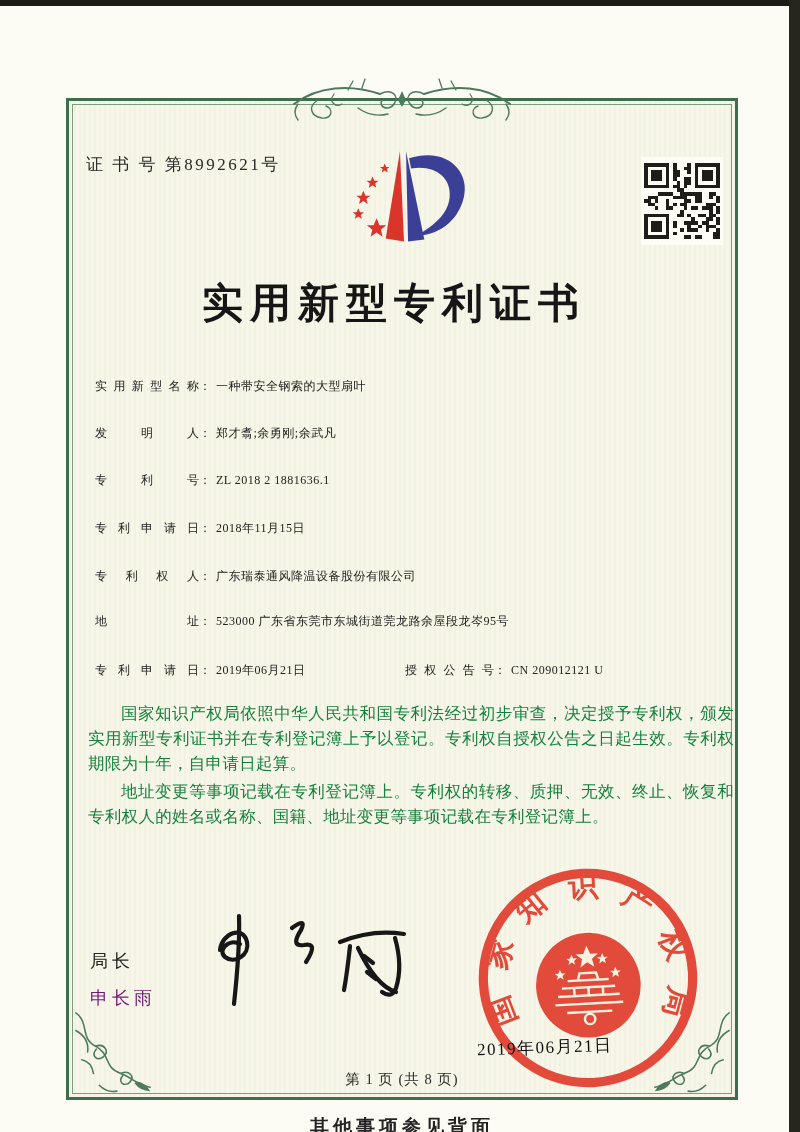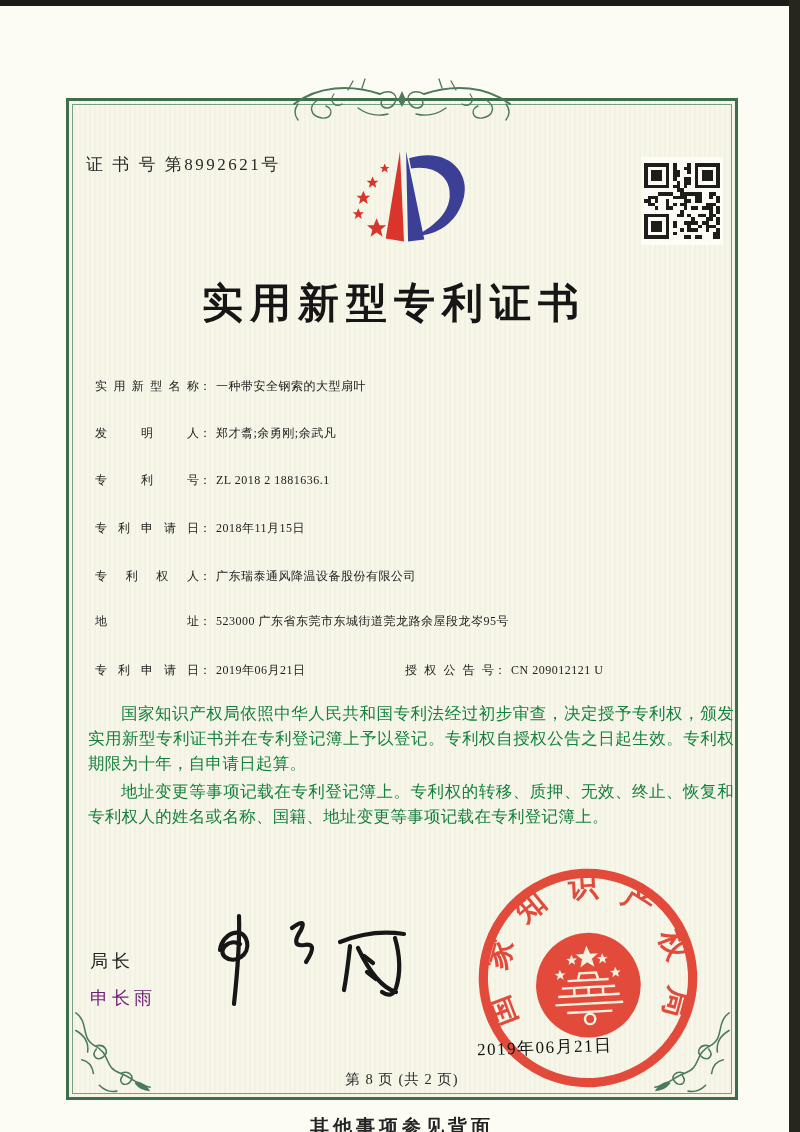--- a/index.html
+++ b/index.html
@@ -343,14 +343,14 @@
         <path d="M-10,-5 L-8,-12 L8,-12 L10,-5"></path>
         <path d="M-22,26 L22,26"></path>
         <circle cx="0" cy="33" r="5"></circle>
       </g>
     </g>
   </g>
 </svg>
 
 <div class="seal-date">2019年06月21日</div>
 
-<div class="page-indicator">第 8 页 (共 2 页)</div>
+<div class="page-indicator">第 1 页 (共 8 页)</div>
 <div class="back-note">其他事项参见背面</div>
 
 </body></html>

